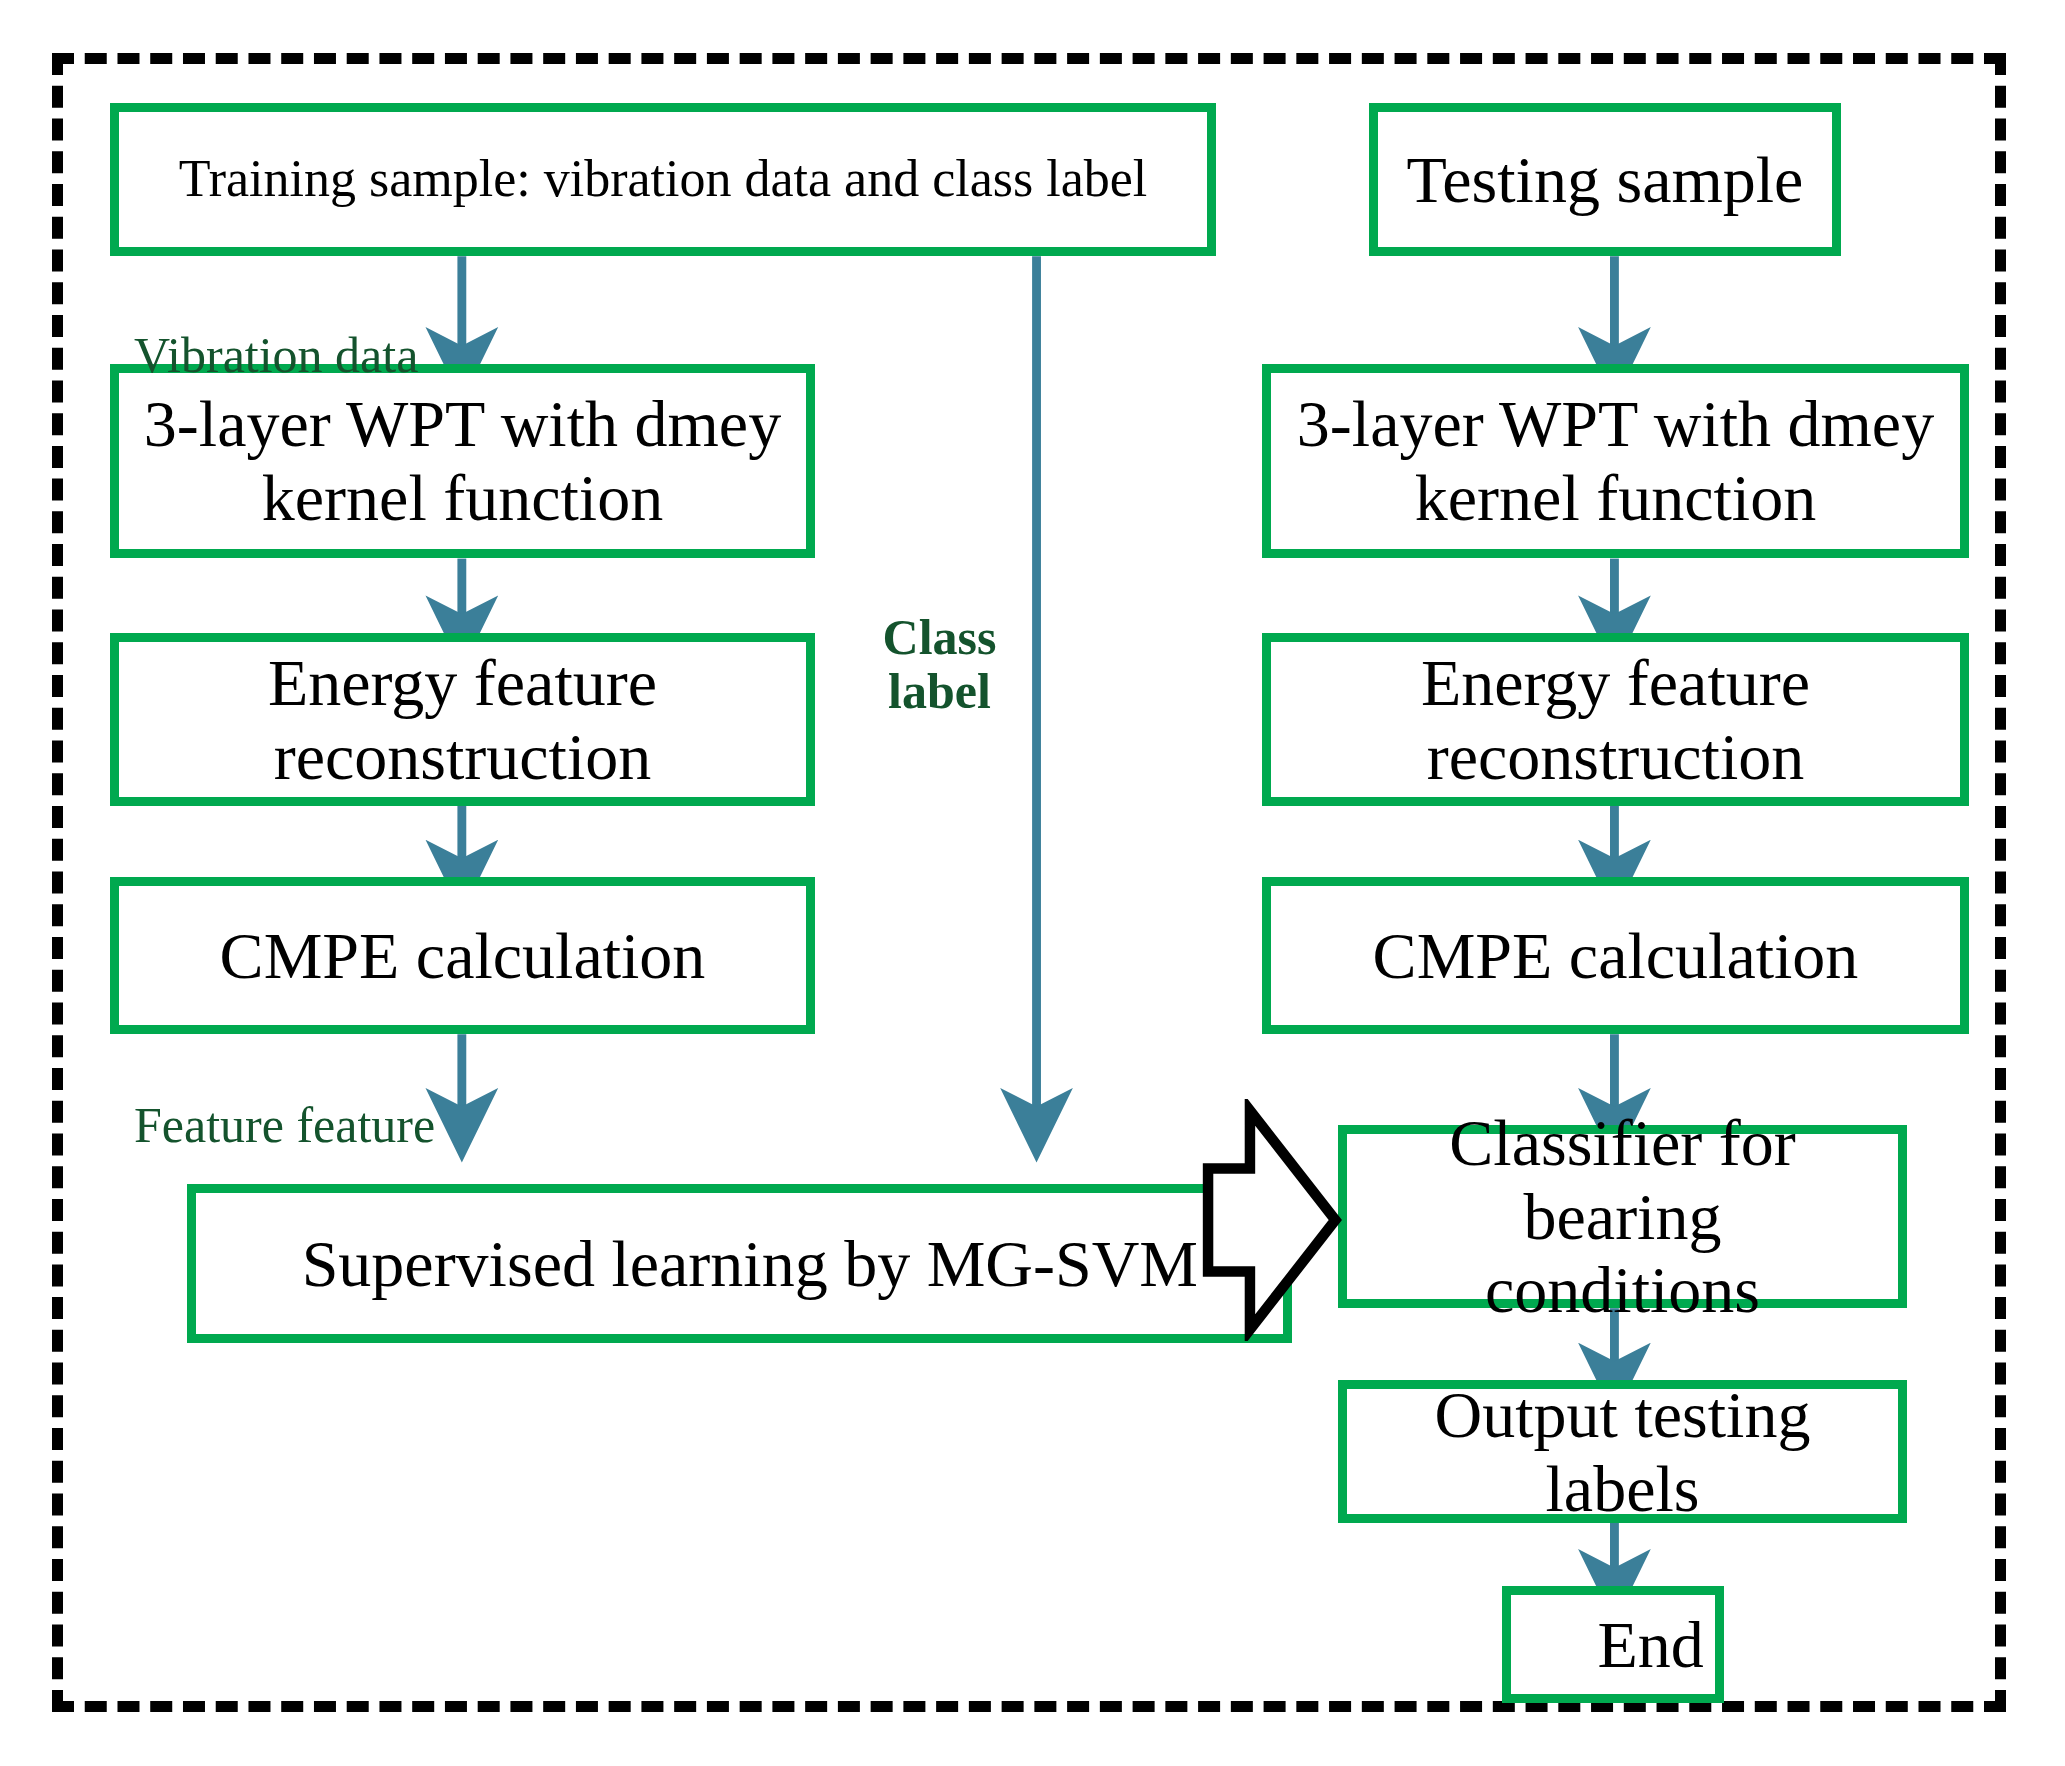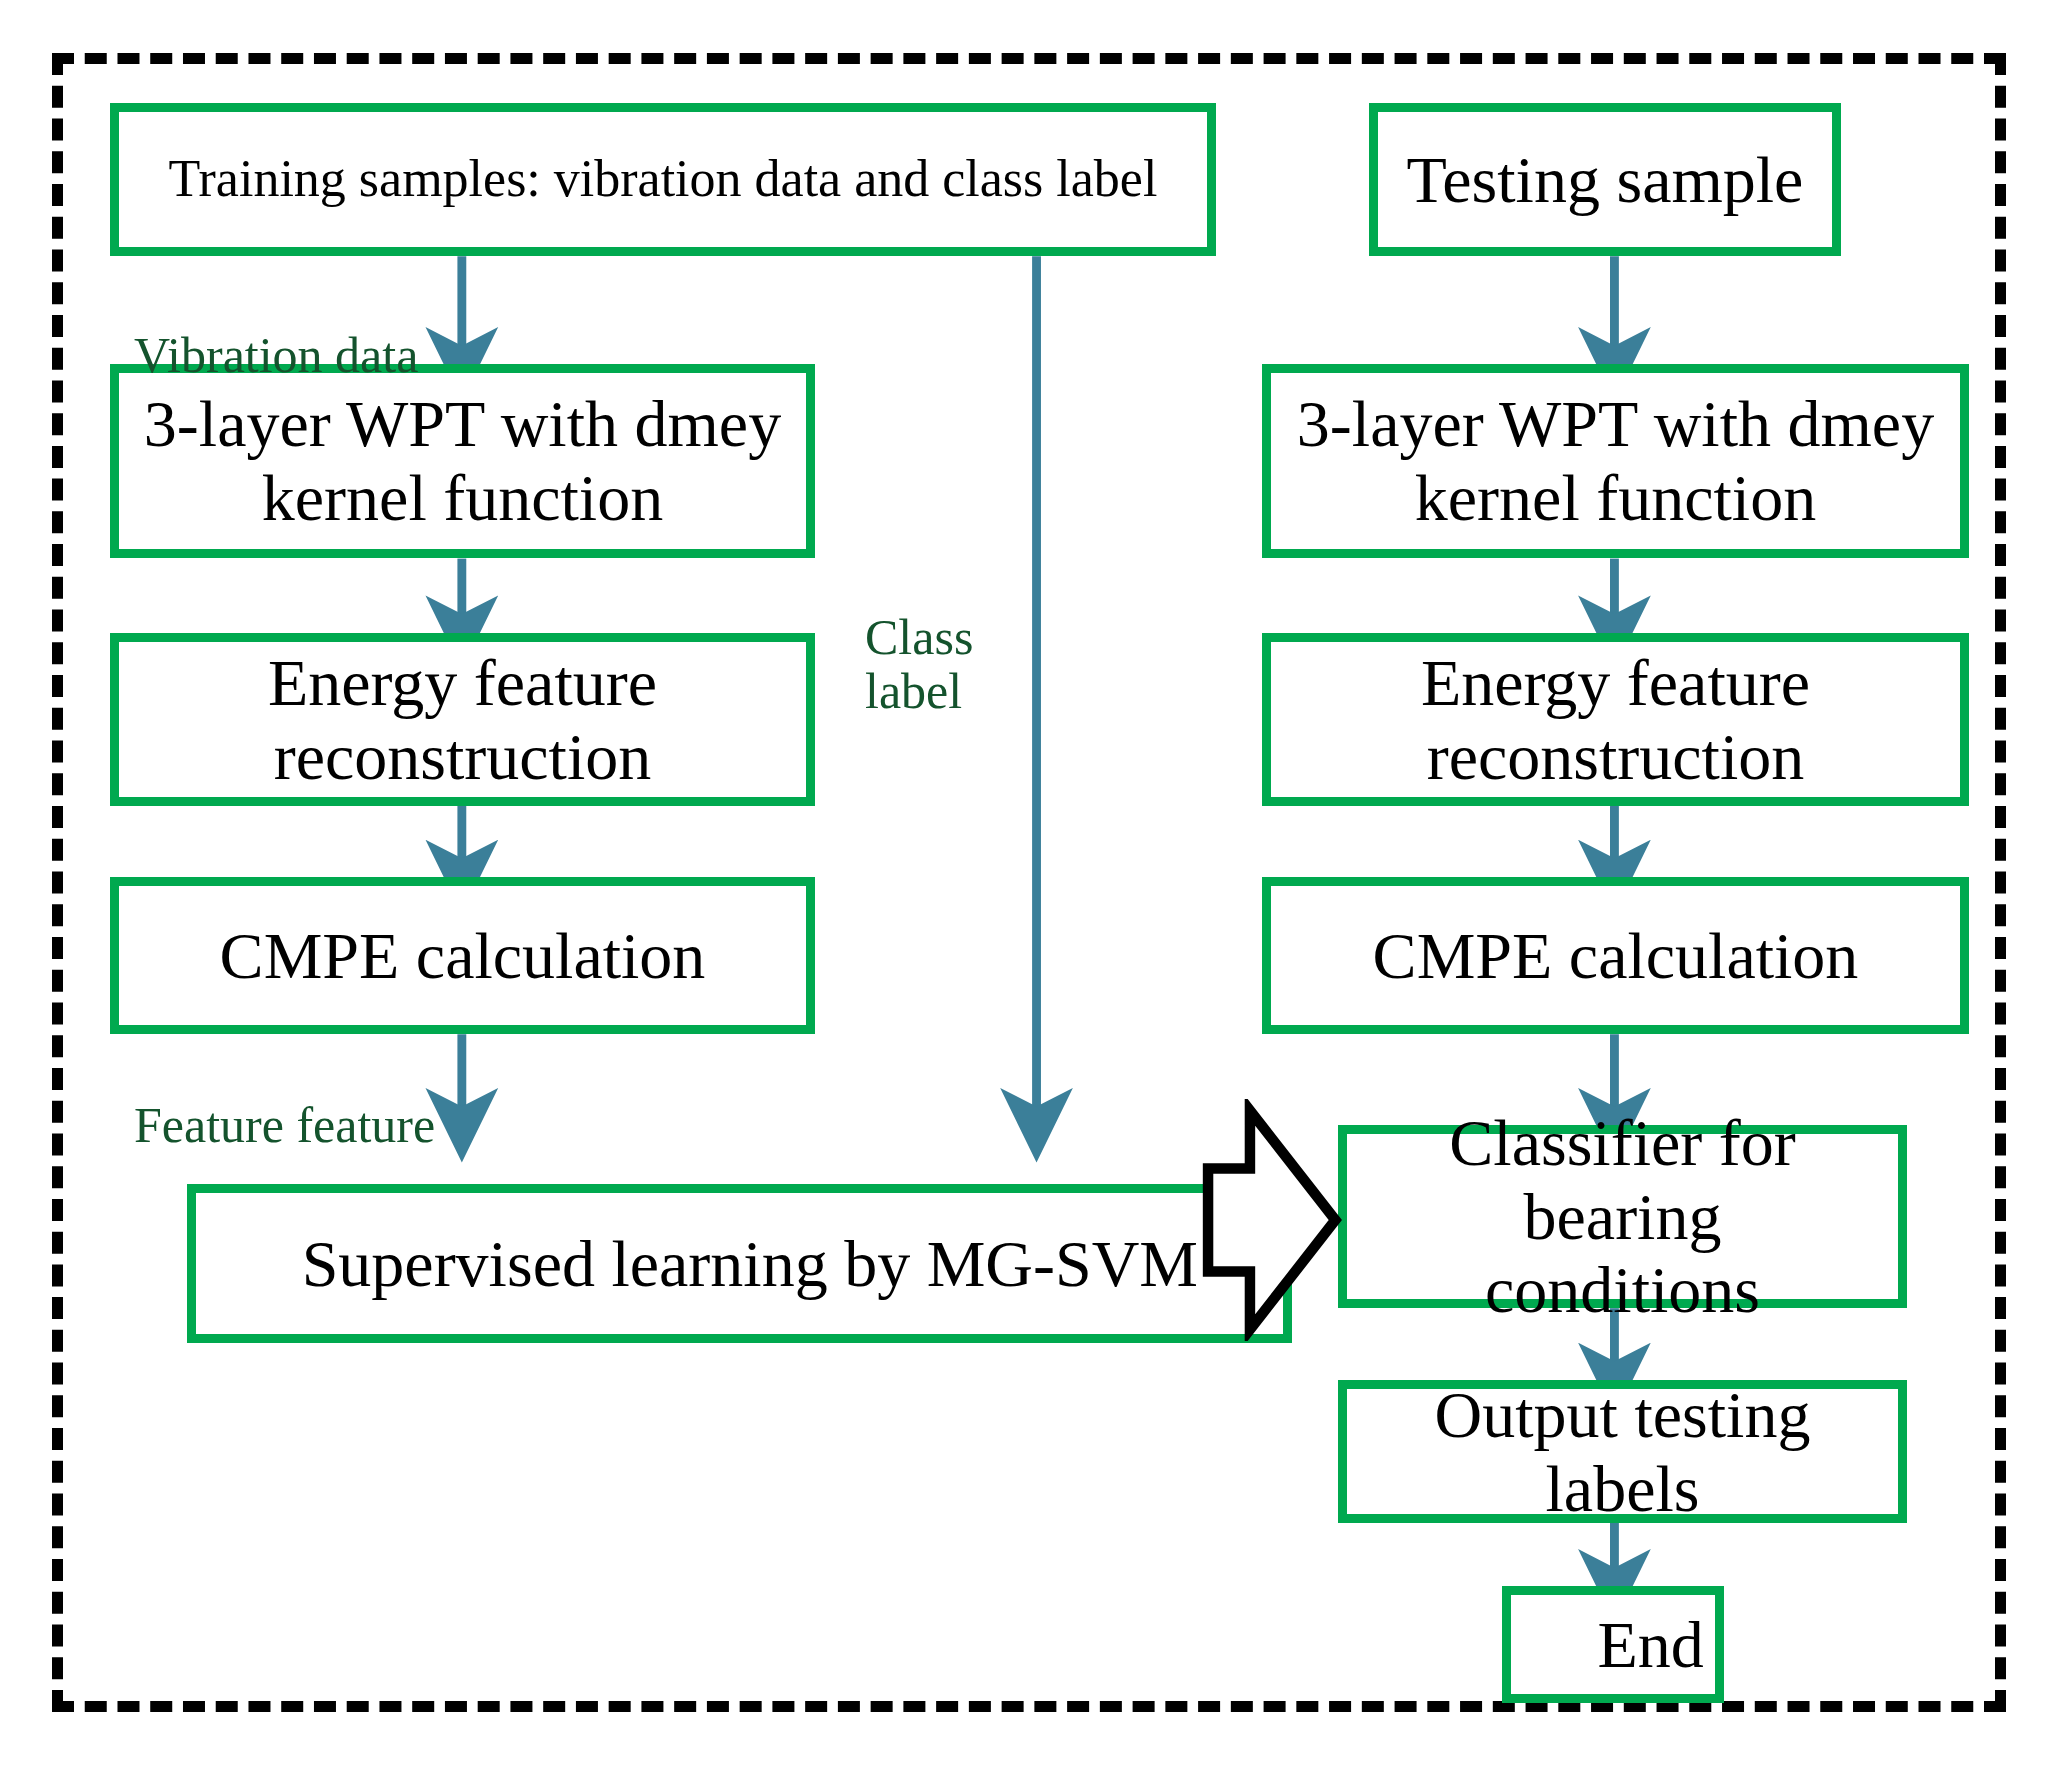--- a/index.html
+++ b/index.html
@@ -47,21 +47,21 @@
   .node span { display: block; width: 100%; }
   
   .annot {
     position: absolute;
     color: #14532d;
     font-size: 50px;
     line-height: 1.08;
     white-space: pre-line;
     z-index: 4;
   }
-  .annot.right { text-align: left; }
+  .annot.right { text-align: center; font-weight: bold; }
   
   #wires {
     position: absolute;
     left: 0;
     top: 0;
     width: 2065px;
     height: 1766px;
     z-index: 2;
     pointer-events: none;
   }
@@ -109,21 +109,21 @@
     <line x1="2003" y1="1623" x2="2003" y2="1712" stroke="#3b7f99" stroke-width="11" marker-end="url(#ah)"></line>
 
     <line x1="2003" y1="1889" x2="2003" y2="1968" stroke="#3b7f99" stroke-width="11" marker-end="url(#ah)"></line>
   </svg>
 
   <svg id="blockarrow" viewBox="0 0 180 300" xmlns="http://www.w3.org/2000/svg">
     <path d="M10,86 L62,86 L62,14 L168,150 L62,286 L62,214 L10,214 Z" fill="#ffffff" stroke="#000000" stroke-width="13" stroke-linejoin="miter"></path>
   </svg>
 
   <div class="node" style="left:110px; top:103px; width:1106px; height:153px; font-size:52px;">
-    <span>Training samples: vibration data and class label</span>
+    <span>Training sample: vibration data and class label</span>
   </div>
 
   <div class="node" style="left:110px; top:364px; width:705px; height:194px;">
     <span style="white-space:pre-line;">3-layer WPT with dmey
 kernel function</span>
   </div>
 
   <div class="node" style="left:110px; top:633px; width:705px; height:173px;">
     <span>Energy feature reconstruction</span>
   </div>

